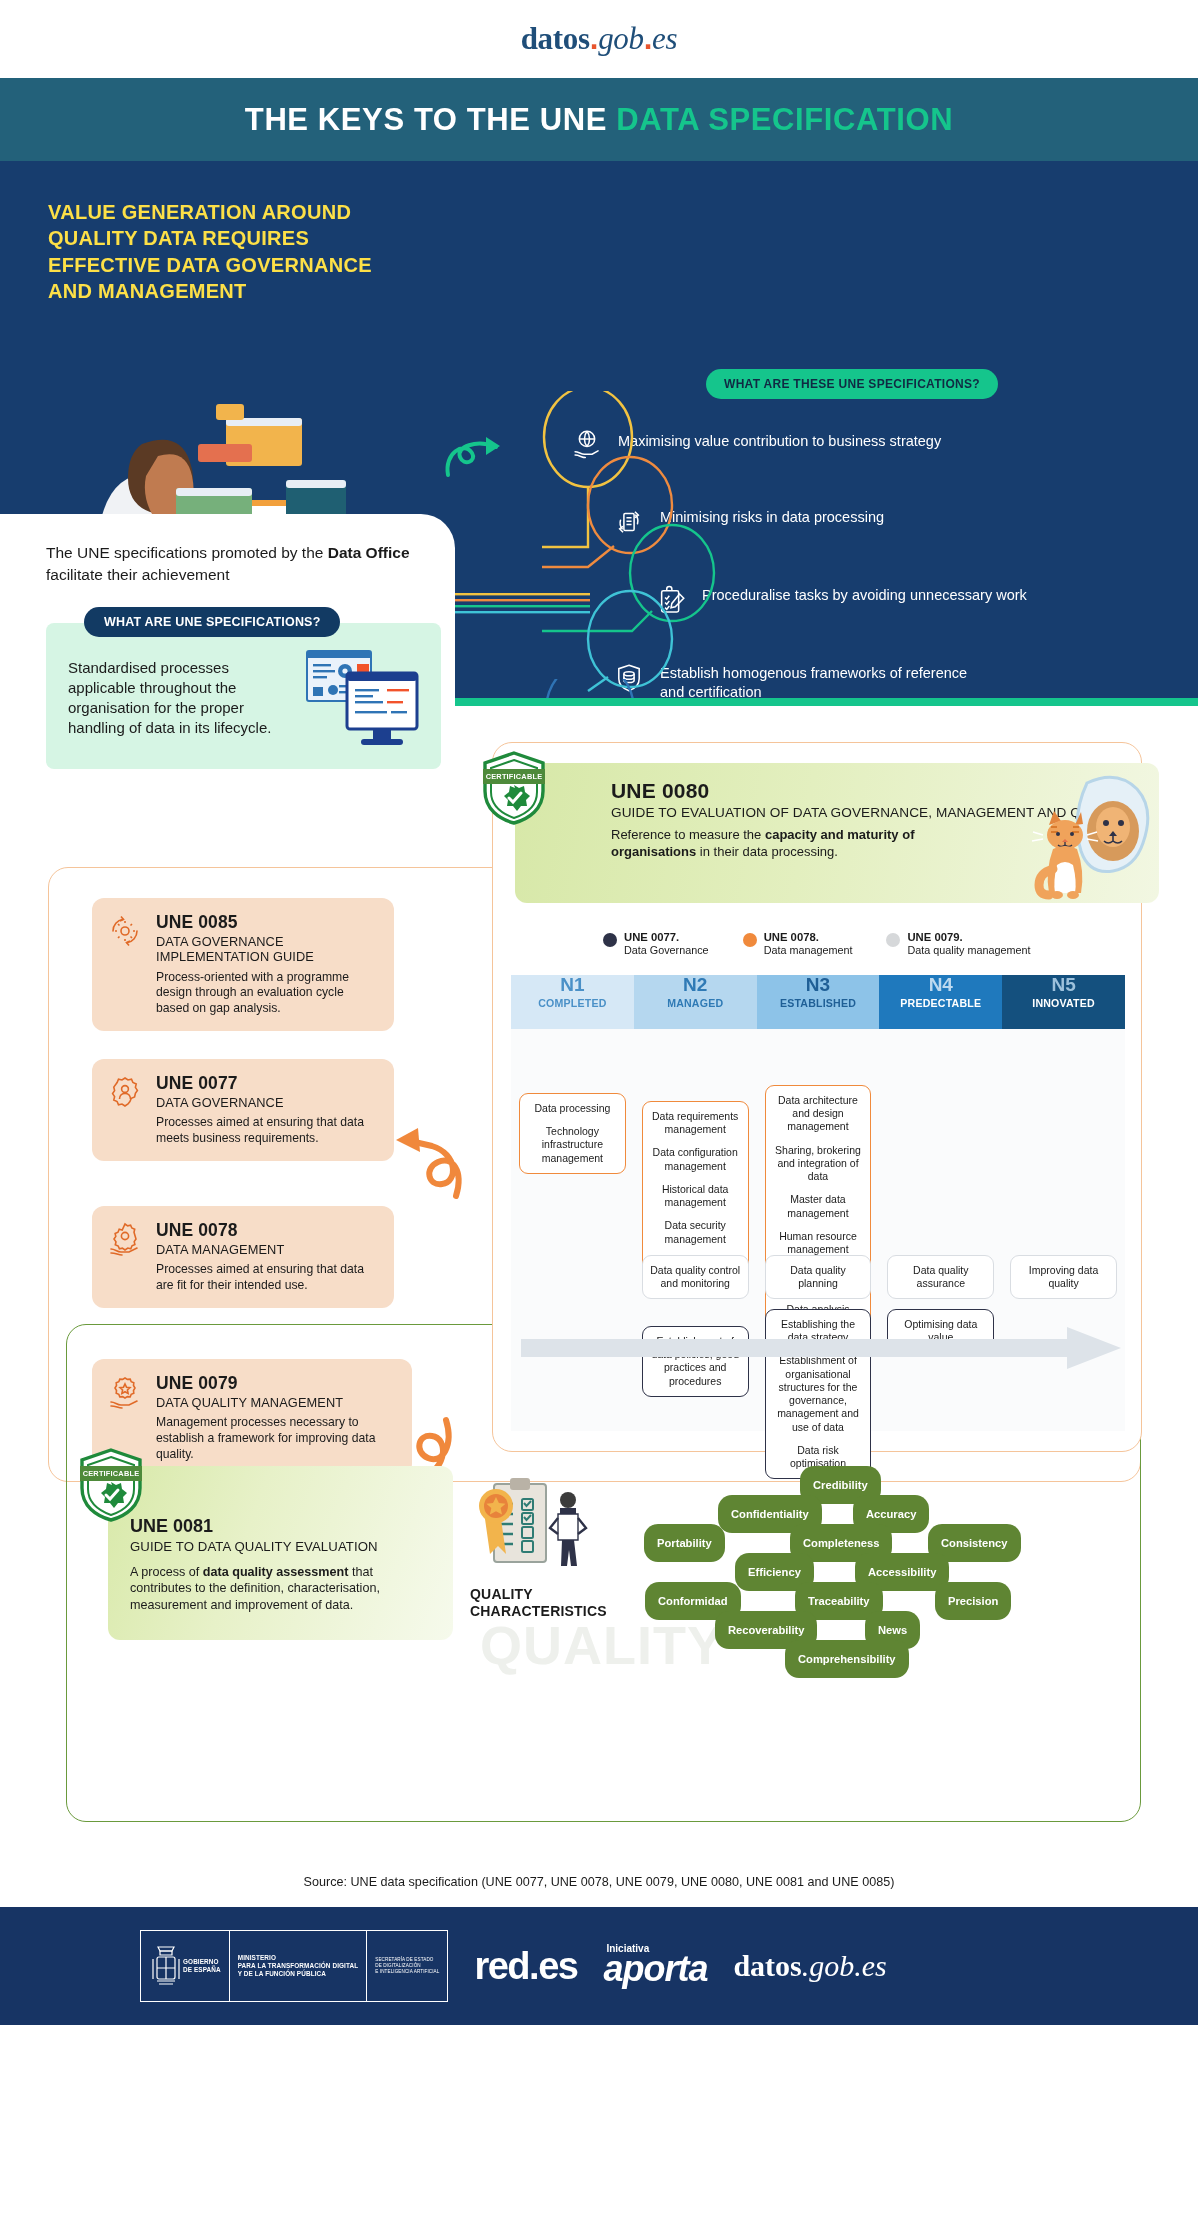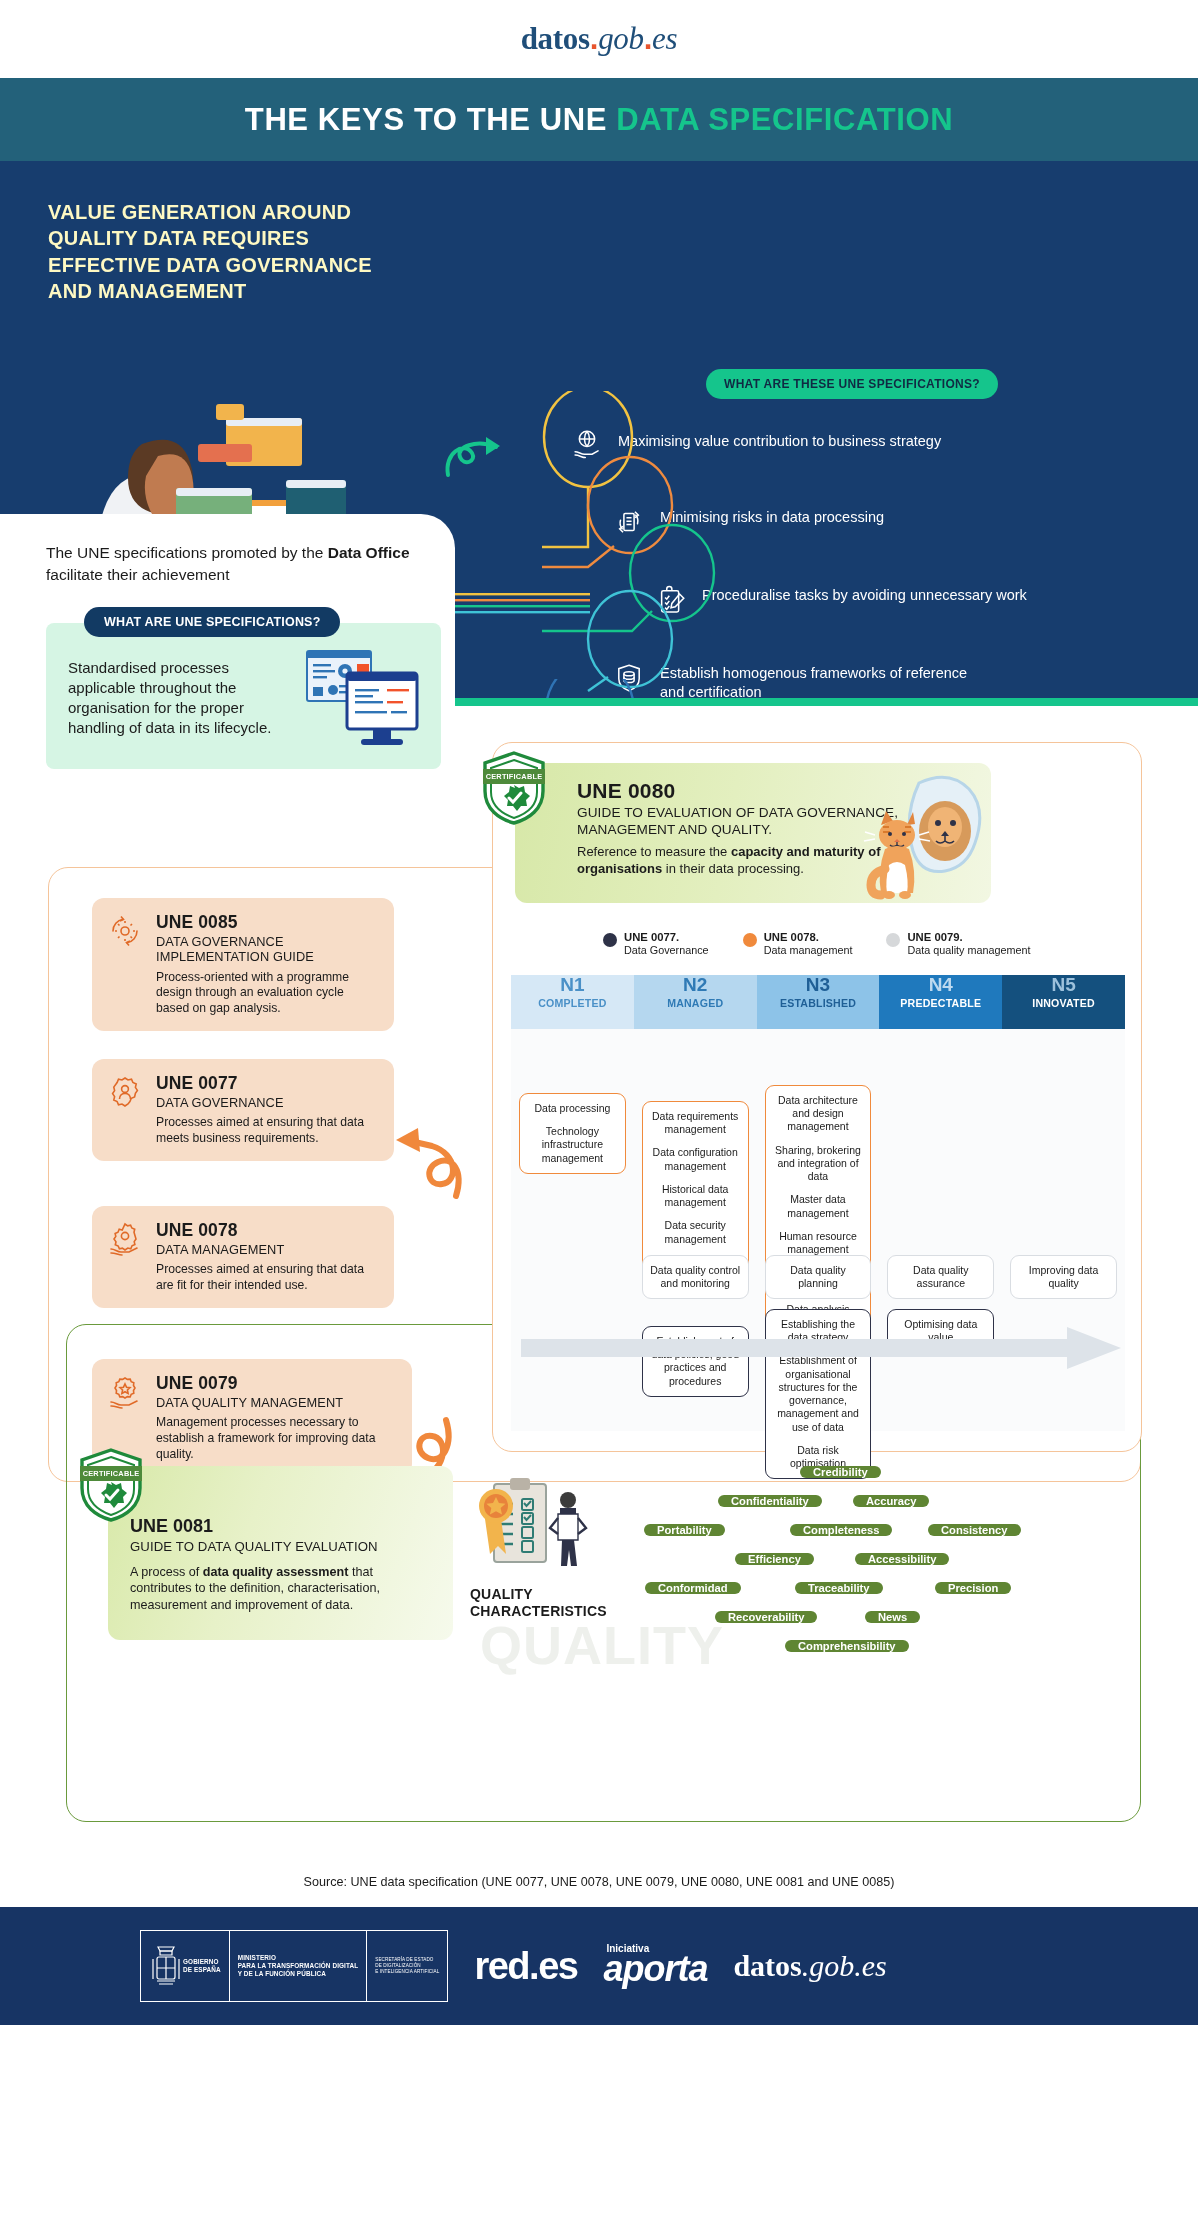--- a/index.html
+++ b/index.html
@@ -34,21 +34,21 @@
 
   
   .hero {
     background: #173d6e; height: 545px; position: relative; overflow: hidden;
   }
   .hero-underline { position:absolute; left:0; bottom:0; width:100%; height:8px; background:#15c58c; }
 
   .hero-heading {
     position: absolute; left: 48px; top: 38px;
     font-size: 20px; font-weight: 800; line-height: 1.32;
-    color: #fef9c3; text-transform: uppercase; letter-spacing: .3px;
+    color: #fde047; text-transform: uppercase; letter-spacing: .3px;
     max-width: 360px;
   }
 
   .hero-pill {
     position:absolute; left: 706px; top: 208px;
     background:#15c58c; color:#102a43; border-radius: 20px;
     padding: 8px 18px; font-size: 12px; font-weight: 800; letter-spacing:.3px;
     white-space: nowrap;
   }
 
@@ -100,23 +100,23 @@
     border: 1.8px solid #6a9a3c; border-radius: 20px;
   }
 
   
   .right-panel {
     position:absolute; left: 492px; top: 36px; width: 650px; height: 710px;
     border: 1.6px solid #f5c49a; border-radius: 20px; background:#fff;
   }
 
   .une80-card {
-    position:absolute; left: 22px; top: 20px; width: 476px; height: 140px;
+    position:absolute; left: 22px; top: 20px; width: 644px; height: 140px;
     background: linear-gradient(100deg,#d7e8a8 0%,#e3efbf 45%,#f2f7e2 100%);
-    border-radius: 12px; padding: 16px 0 0 62px; overflow:hidden;
+    border-radius: 12px; padding: 16px 0 0 96px; overflow:hidden;
   }
   .une80-card .n { font-size: 21px; font-weight: 800; letter-spacing:.2px; }
   .une80-card .sub { font-size: 13.6px; line-height:1.24; margin-top: 2px; letter-spacing:.1px; }
   .une80-card .desc { font-size: 13px; line-height:1.3; margin-top: 5px; max-width: 360px; }
   .une80-card .desc b { font-weight: 800; }
 
   .badge {
     position:absolute; width: 66px; height: 74px; z-index: 7;
   }
   .badge .lbl {
@@ -178,21 +178,21 @@
   .quality-block { position:absolute; left: 470px; top: 760px; width: 660px; height: 230px; }
   .q-watermark {
     position:absolute; left: 10px; top: 148px; font-size: 54px; font-weight: 800;
     color: #eef0ec; letter-spacing: 1px; user-select:none;
   }
   .q-left { position:absolute; left: 0px; top: 8px; width: 170px; text-align:left; }
   .q-left .cap { font-size: 14px; font-weight: 800; line-height:1.22; margin-top: 8px; letter-spacing:.2px; }
   .q-tags { position:absolute; left: 170px; top: 0; width: 490px; height: 220px; }
   .tag {
     position:absolute; background:#5f8533; color:#fff; border-radius: 14px;
-    font-size: 11.2px; font-weight: 700; padding: 0 13px; white-space: nowrap;
+    font-size: 11.2px; font-weight: 700; padding: 13px 13px; white-space: nowrap;
   }
 
   
   .source { text-align:center; font-size: 12.6px; color:#1b1b1b; padding: 14px 0 18px; }
   .footer { background:#173464; height: 118px; display:flex; align-items:center; padding-left: 140px; gap: 26px; }
   .gov-logo { border:1px solid #fff; display:flex; height: 72px; }
   .gov-logo .seg { border-right:1px solid #fff; display:flex; align-items:center; padding: 0 8px; }
   .gov-logo .seg:last-child { border-right:none; }
   .gov-logo .tiny { color:#fff; font-size: 6.4px; line-height:1.25; font-weight:700; letter-spacing:.1px; }
   .gov-logo .tiny2 { color:#fff; font-size: 4.6px; line-height:1.3; letter-spacing:.1px; }

